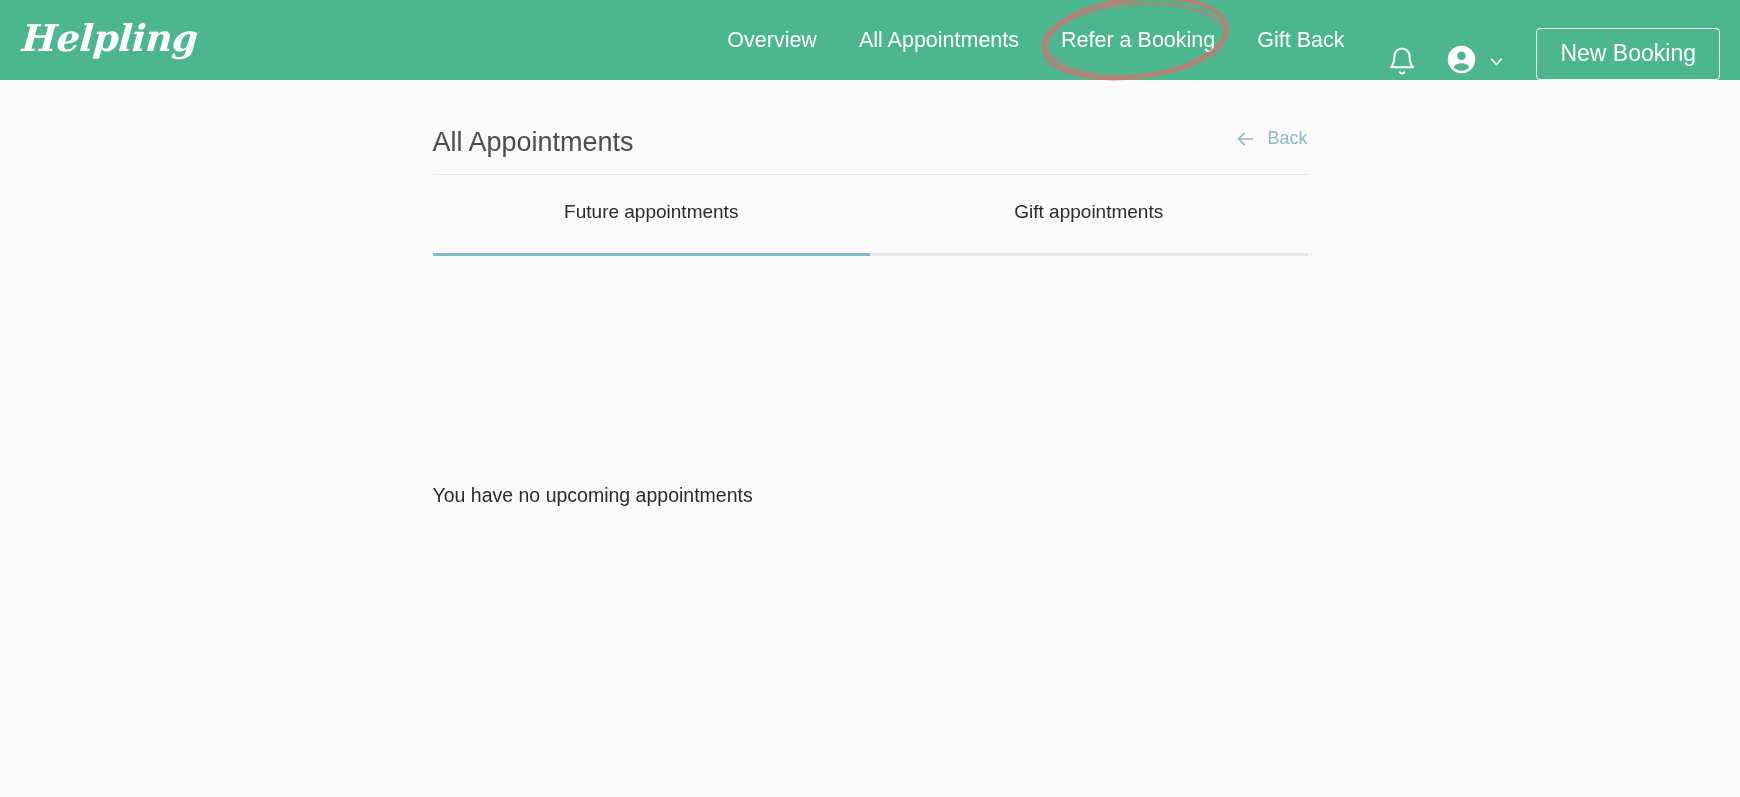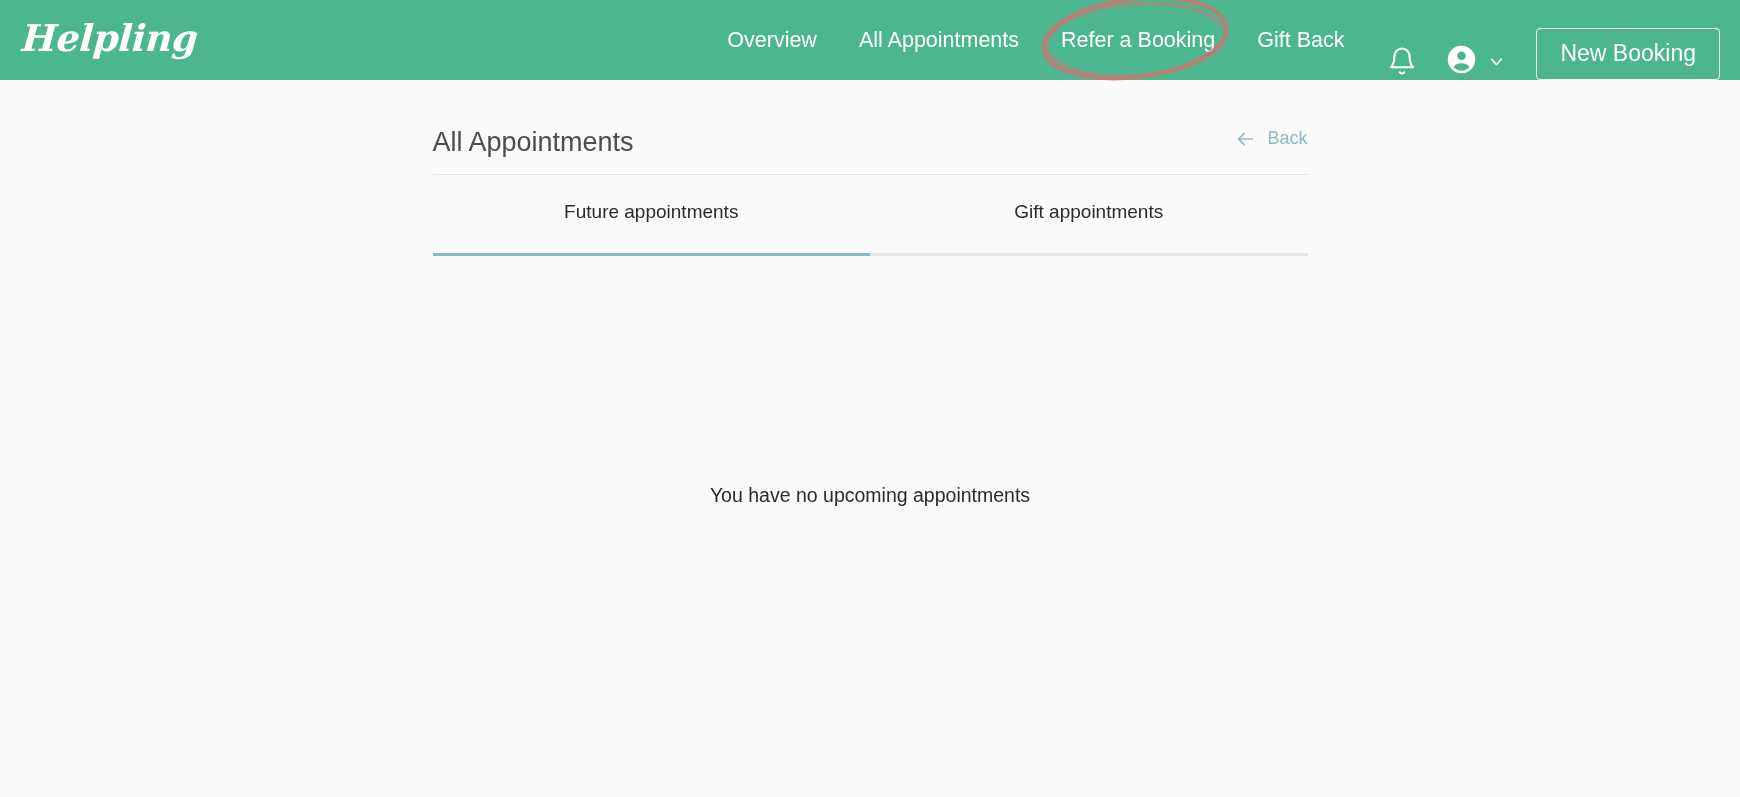--- a/index.html
+++ b/index.html
@@ -157,21 +157,20 @@
     padding-bottom: 30px;
     cursor: pointer;
     border-bottom: 3.5px solid #e7e7e7;
     user-select: none;
   }
   .tab.active {
     border-bottom-color: #89b8cc;
   }
 
   .empty-state {
-    text-align: center;
     font-size: 19.5px;
     color: #2b2b2b;
     margin-top: 228px;
   }
 </style>
 </head>
 <body>
 
 <div class="header">
 

